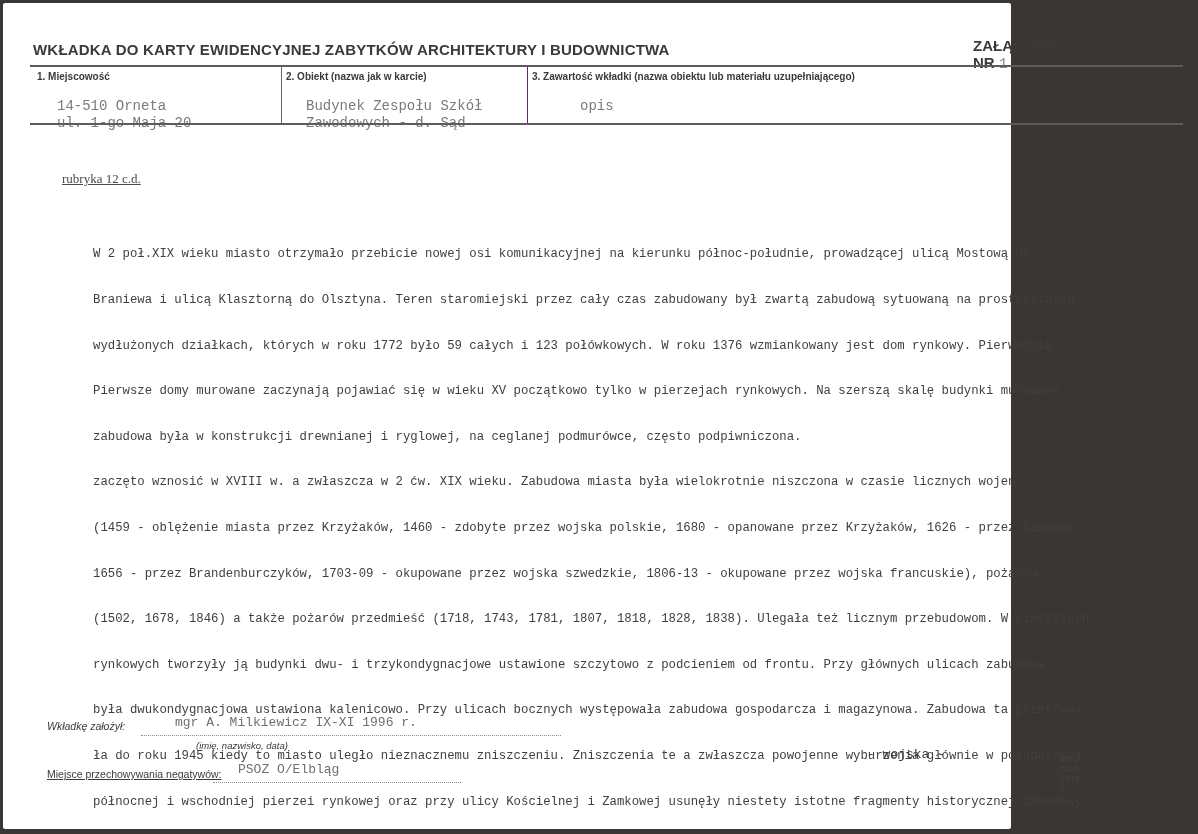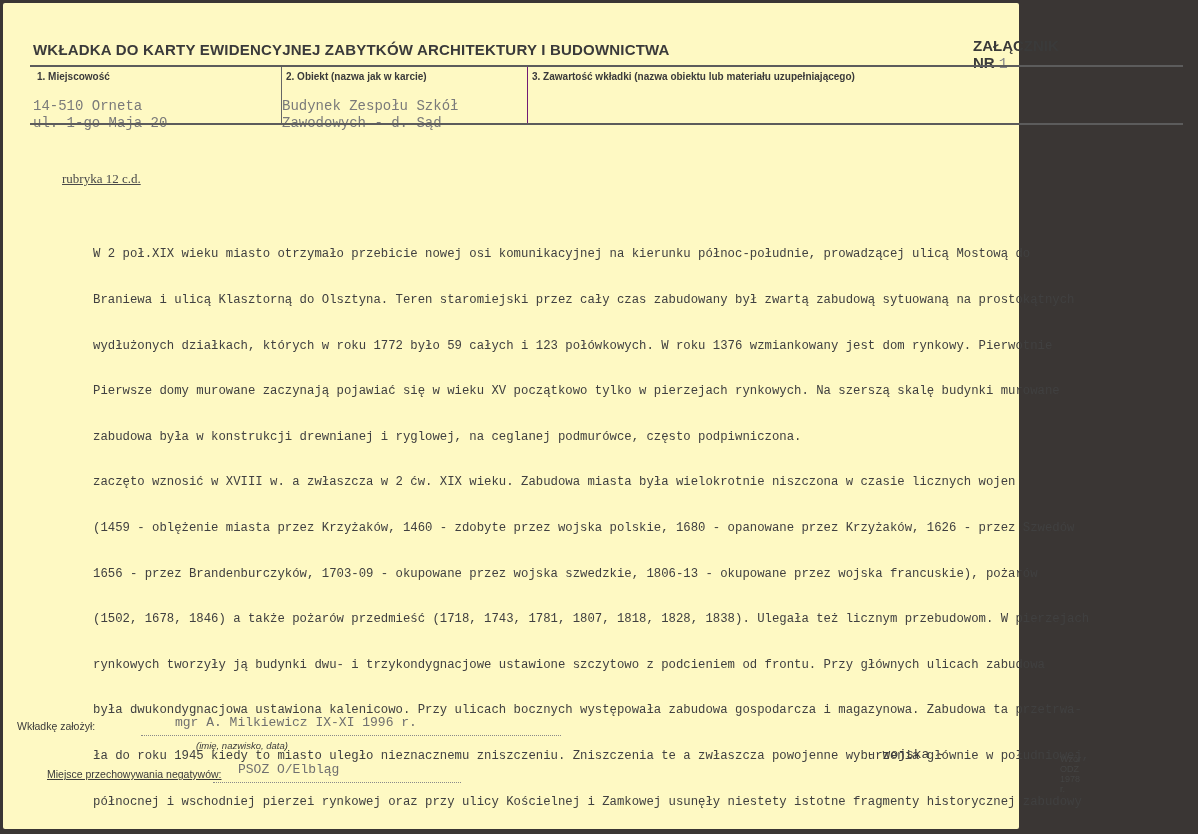--- a/index.html
+++ b/index.html
@@ -3,23 +3,22 @@
   <meta charset="utf-8">
   <style>
     html, body { margin: 0; padding: 0; }
     body {
       width: 1198px; height: 834px; overflow: hidden;
       background: #3a3634;
       font-family: "Liberation Sans", sans-serif;
     }
     .sheet {
       position: absolute; left: 3px; top: 3px; width: 1008px; height: 826px;
-      background: #fef9c3;
+      background: #ffffff;
       border-radius: 2px;
-      padding-left: 8px;
     }
     .form-title {
       position: absolute; left: 30px; top: 38px;
       font-family: "Liberation Sans", sans-serif;
       font-size: 15px; font-weight: bold; color: #3a3a3a; letter-spacing: 0.2px;
     }
     .annex {
       position: absolute; left: 970px; top: 34px;
       font-size: 15px; font-weight: bold; color: #3a3a3a;
     }
@@ -28,21 +27,21 @@
     .rule-bottom { position: absolute; left: 27px; top: 120px; width: 1153px; height: 2px; background: #5c5c5c; }
     .cell { position: absolute; top: 64px; height: 56px; }
     .cell.c1 { left: 30px; width: 248px; }
     .cell.c2 { left: 278px; width: 246px; border-left: 1px solid #666; }
     .cell.c3 { left: 524px; width: 650px; border-left: 1px solid #701a75; }
     .cell-label {
       font-size: 10px; font-weight: bold; color: #3a3a3a; margin: 4px 0 16px 4px;
     }
     .cell-value {
       font-family: "Liberation Mono", monospace; font-size: 14px; color: #7a7a7a;
-      line-height: 17px; 
+      line-height: 17px; margin-left: 24px;
     }
     .c3 .cell-value { margin-left: 52px; margin-top: 6px; }
     .rubric {
       position: absolute; left: 59px; top: 168px;
       font-family: Liberation Serif, serif; font-size: 13px; color: #4a4a4a;
       text-decoration: underline;
     }
     .body-text {
       position: absolute; left: 58px; top: 214px; width: 1120px;
       font-family: "Liberation Mono", monospace; font-size: 12.3px; color: #404040;
@@ -73,20 +72,21 @@
     <div class="cell-value">14-510 Orneta</div>
     <div class="cell-value">ul. 1-go Maja 20</div>
   </div>
   <div class="cell c2">
     <div class="cell-label">2. Obiekt (nazwa jak w karcie)</div>
     <div class="cell-value">Budynek Zespołu Szkół</div>
     <div class="cell-value">Zawodowych - d. Sąd</div>
   </div>
   <div class="cell c3">
     <div class="cell-label">3. Zawartość wkładki (nazwa obiektu lub materiału uzupełniającego)</div>
+    <div class="cell-value">opis</div>
   </div>
 
   <div class="rule-bottom"></div>
 
   <div class="rubric">rubryka 12 c.d.</div>
 
   <div class="body-text">
     <span class="line">W 2 poł.XIX wieku miasto otrzymało przebicie nowej osi komunikacyjnej na kierunku północ-południe, prowadzącej ulicą Mostową do</span>
     <span class="line">Braniewa i ulicą Klasztorną do Olsztyna. Teren staromiejski przez cały czas zabudowany był zwartą zabudową sytuowaną na prostokątnych</span>
     <span class="line">wydłużonych działkach, których w roku 1772 było 59 całych i 123 połówkowych. W roku 1376 wzmiankowany jest dom rynkowy. Pierwotnie</span>
@@ -112,21 +112,21 @@
     
     
     
     
     
     
     
     
   </div>
 
-  <div class="footer-label" style="left:14px; top:717px;">Wkładkę założył:</div>
+  <div class="footer-label" style="left:44px; top:717px;font-style:italic;">Wkładkę założył:</div>
   <div class="dots" style="left:138px; top:732px; width:420px;"></div>
   <div class="footer-value" style="left:172px; top:712px;">mgr A. Milkiewicz  IX-XI 1996 r.</div>
   <div class="footer-hint" style="left:193px; top:737px;">(imię, nazwisko, data)</div>
 
   <div class="footer-label" style="left:44px; top:765px;text-decoration:underline;">Miejsce przechowywania negatywów:</div>
   <div class="dots" style="left:210px; top:779px; width:248px;"></div>
   <div class="footer-value" style="left:235px; top:759px;">PSOZ O/Elbląg</div>
 
   <div class="verte">- wojska -</div>
   <div class="wzor">Wzór ODZ 1978 r.</div>

